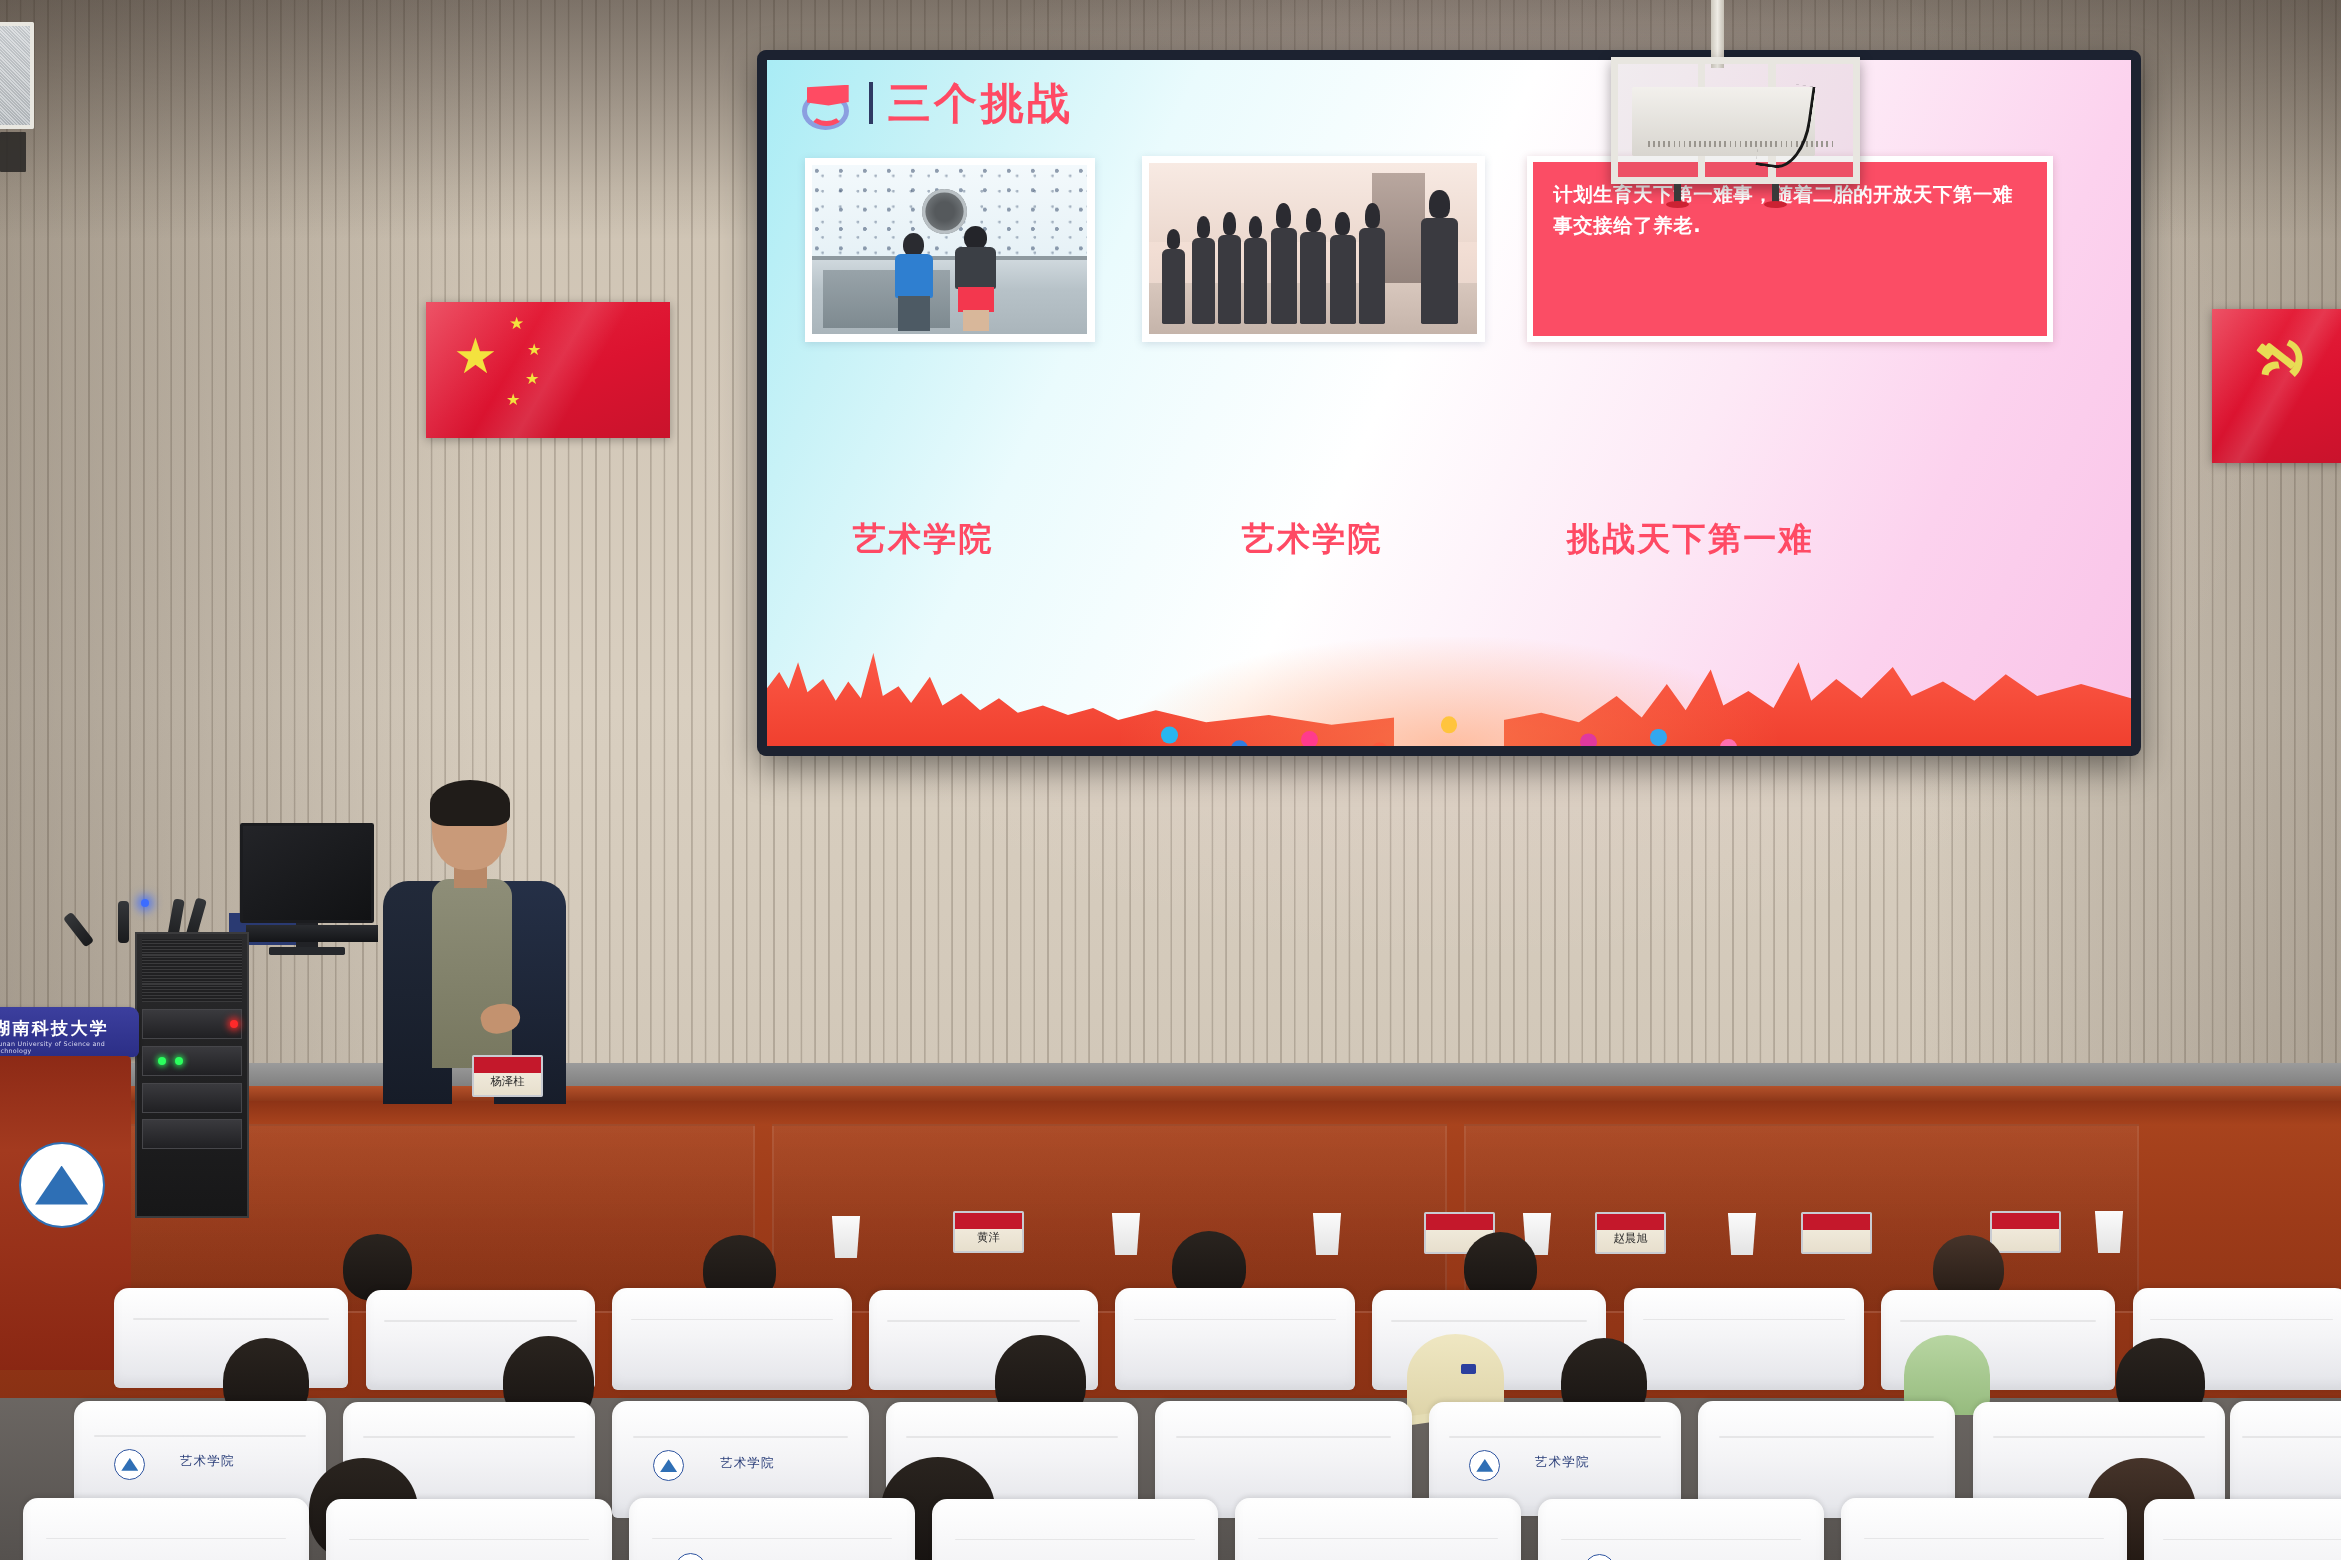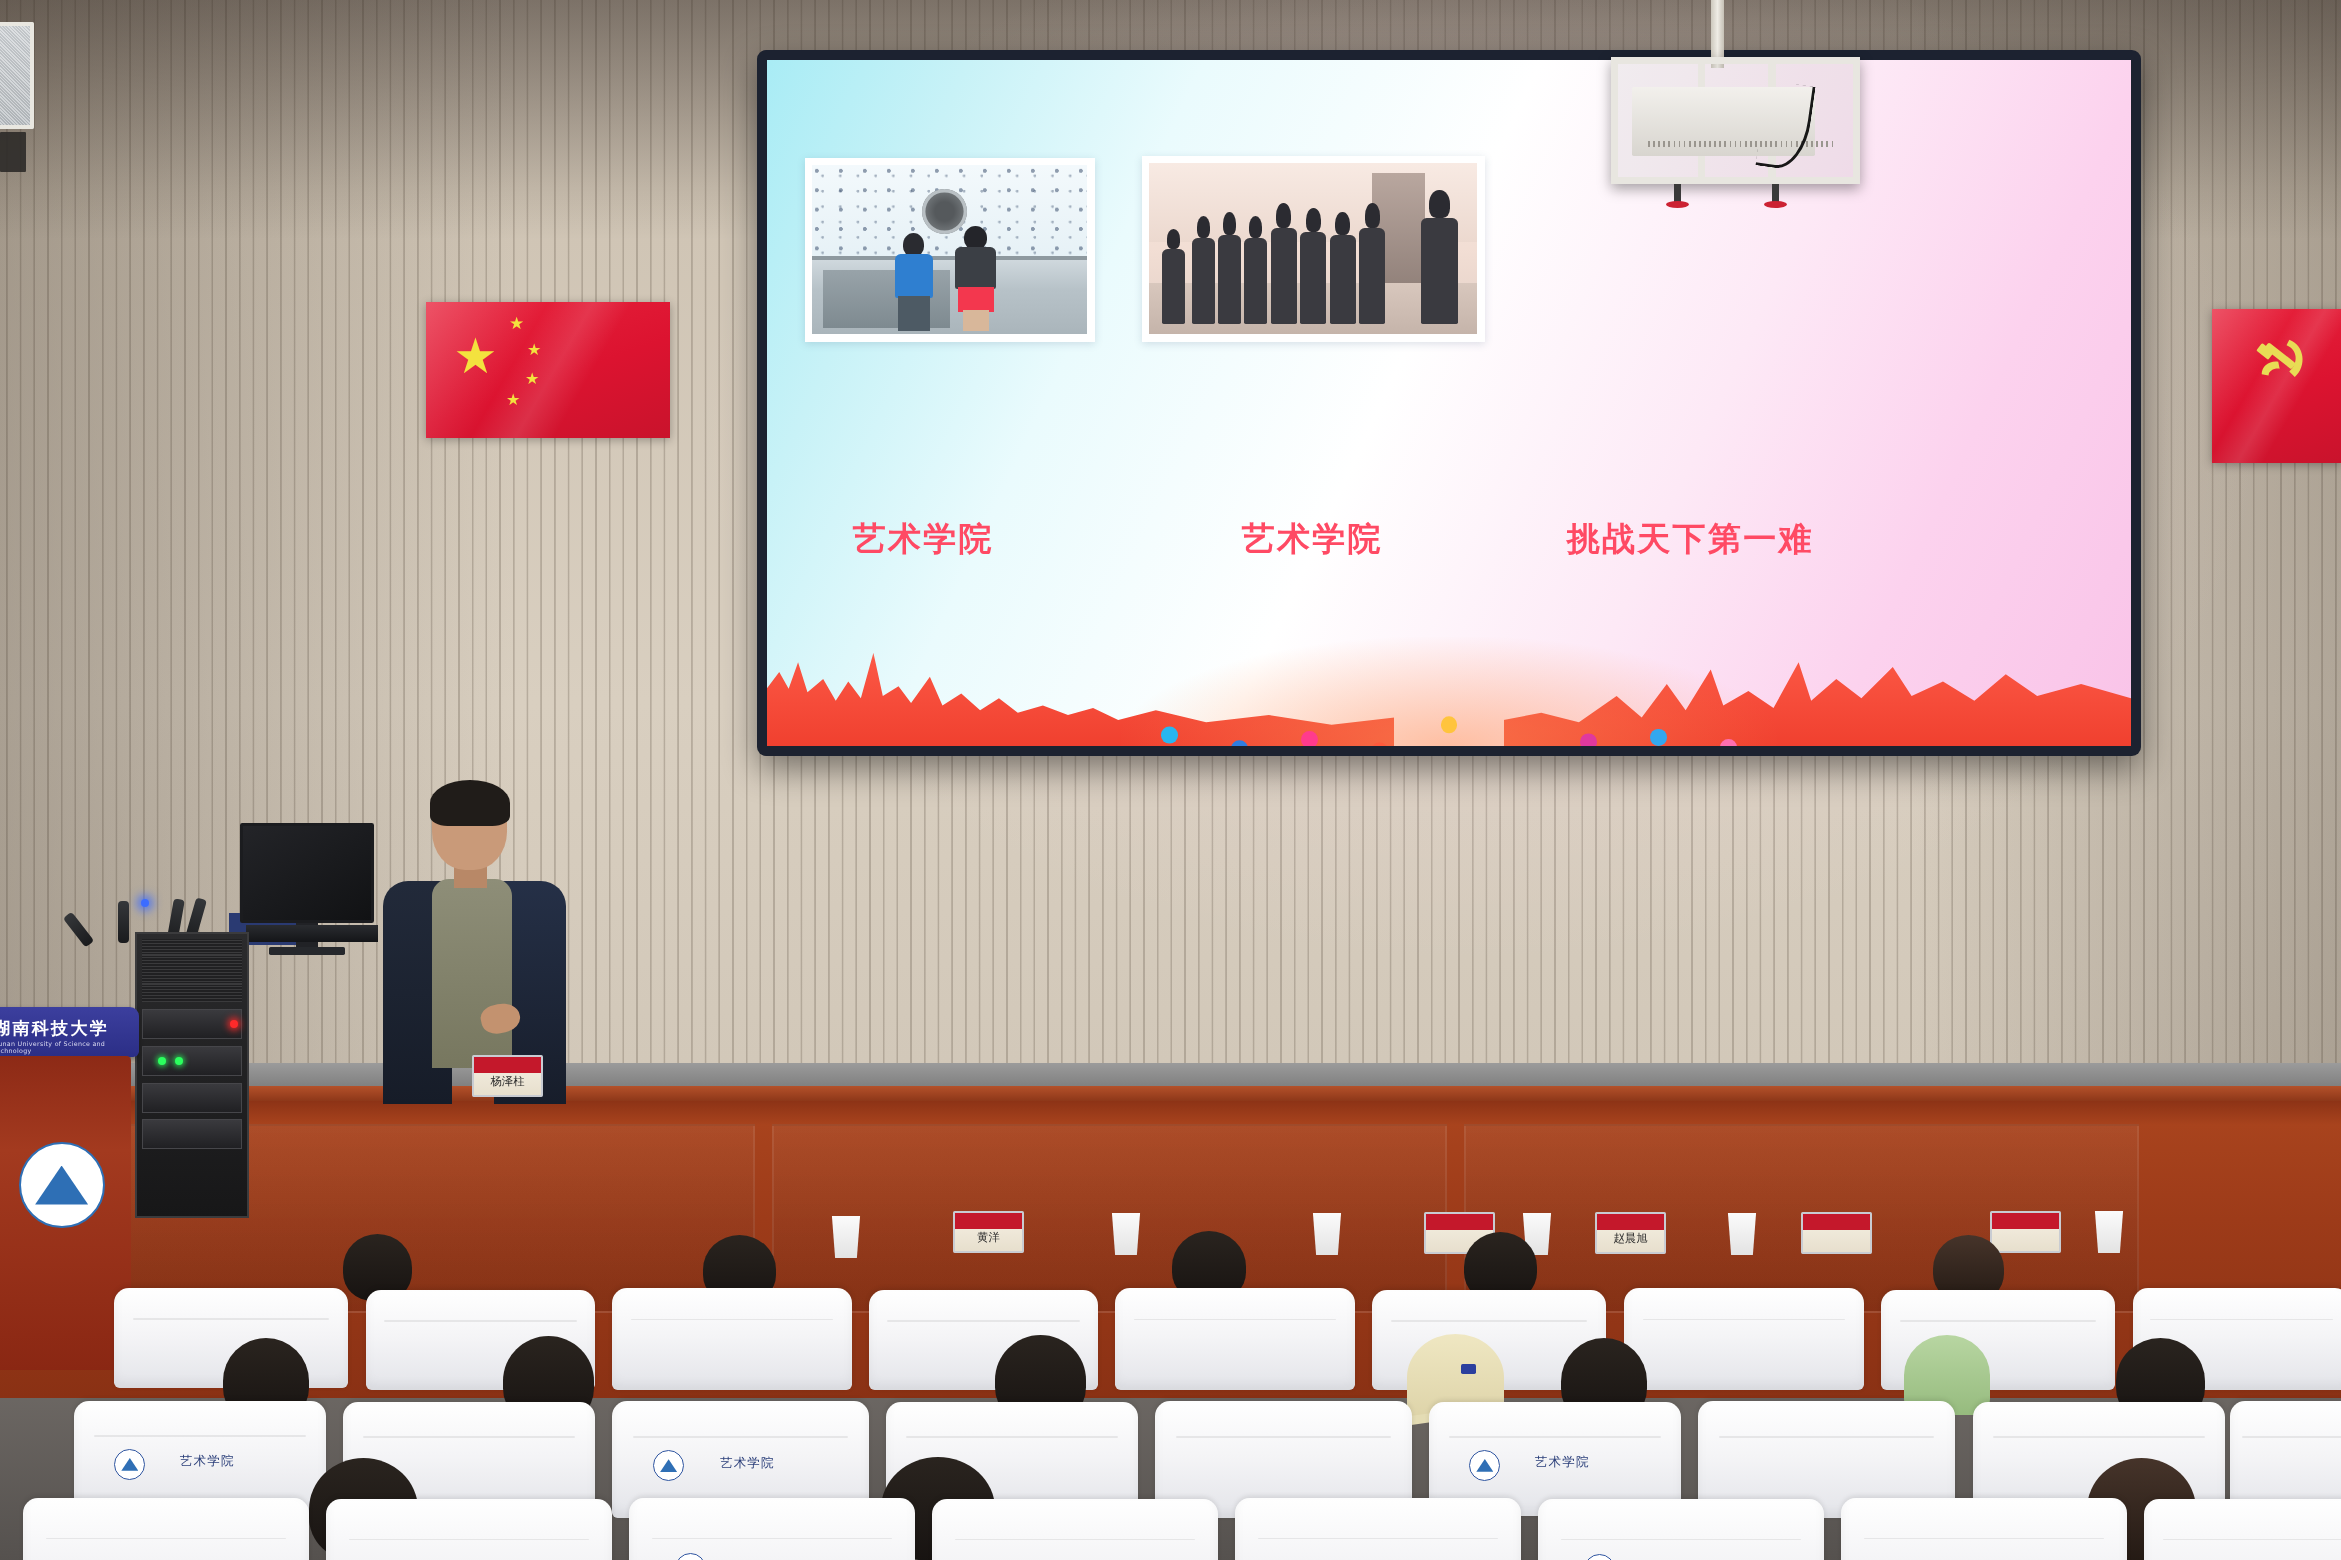--- a/index.html
+++ b/index.html
@@ -499,20 +499,29 @@
       <div class="proj-vents"></div>
     </div>
     <div class="proj-cable"></div>
     <div class="proj-foot" style="left:63px;"></div>
     <div class="proj-foot" style="left:161px;"></div>
   </div>
 
   <div id="display">
     <div id="slide">
 
+      <div class="slide-header">
+        <div class="cyl-badge">
+          <div class="cyl-ring"></div>
+          <div class="cyl-arc"></div>
+          <div class="cyl-flag"></div>
+        </div>
+        <div class="title-bar"></div>
+        <div class="slide-title nosel">三个挑战</div>
+      </div>
 
       <div class="photo-card" id="photo-1">
         <div class="scallop"></div>
         <div class="photo-inner">
           <div class="kitchen-bg"></div>
           <div class="kitchen-wall"></div>
           <div class="kitchen-fan"></div>
           <div class="kitchen-counter"></div>
           <div class="kitchen-stove"></div>
           <div class="person-a">
@@ -541,20 +550,23 @@
           <div class="q-person" style="left:21%; width:7%;  height:52%;"></div>
           <div class="q-person" style="left:29%; width:7%;  height:50%;"></div>
           <div class="q-person" style="left:37%; width:8%;  height:56%;"></div>
           <div class="q-person" style="left:46%; width:8%;  height:54%;"></div>
           <div class="q-person" style="left:55%; width:8%;  height:52%;"></div>
           <div class="q-person" style="left:64%; width:8%;  height:56%;"></div>
           <div class="q-person" style="left:83%; width:11%; height:62%;"></div>
         </div>
       </div>
 
+      <div id="red-box">
+        <div id="red-box-text">计划生育天下第一难事，随着二胎的开放天下第一难事交接给了养老.</div>
+      </div>
 
       <div class="caption nosel" id="caption-1">艺术学院</div>
       <div class="caption nosel" id="caption-2">艺术学院</div>
       <div class="caption nosel" id="caption-3">挑战天下第一难</div>
 
       <div id="slide-footer">
         <div class="skyline">
           <div class="sky-left"></div>
           <div class="sky-right"></div>
           <div class="sky-mid-glow"></div>

